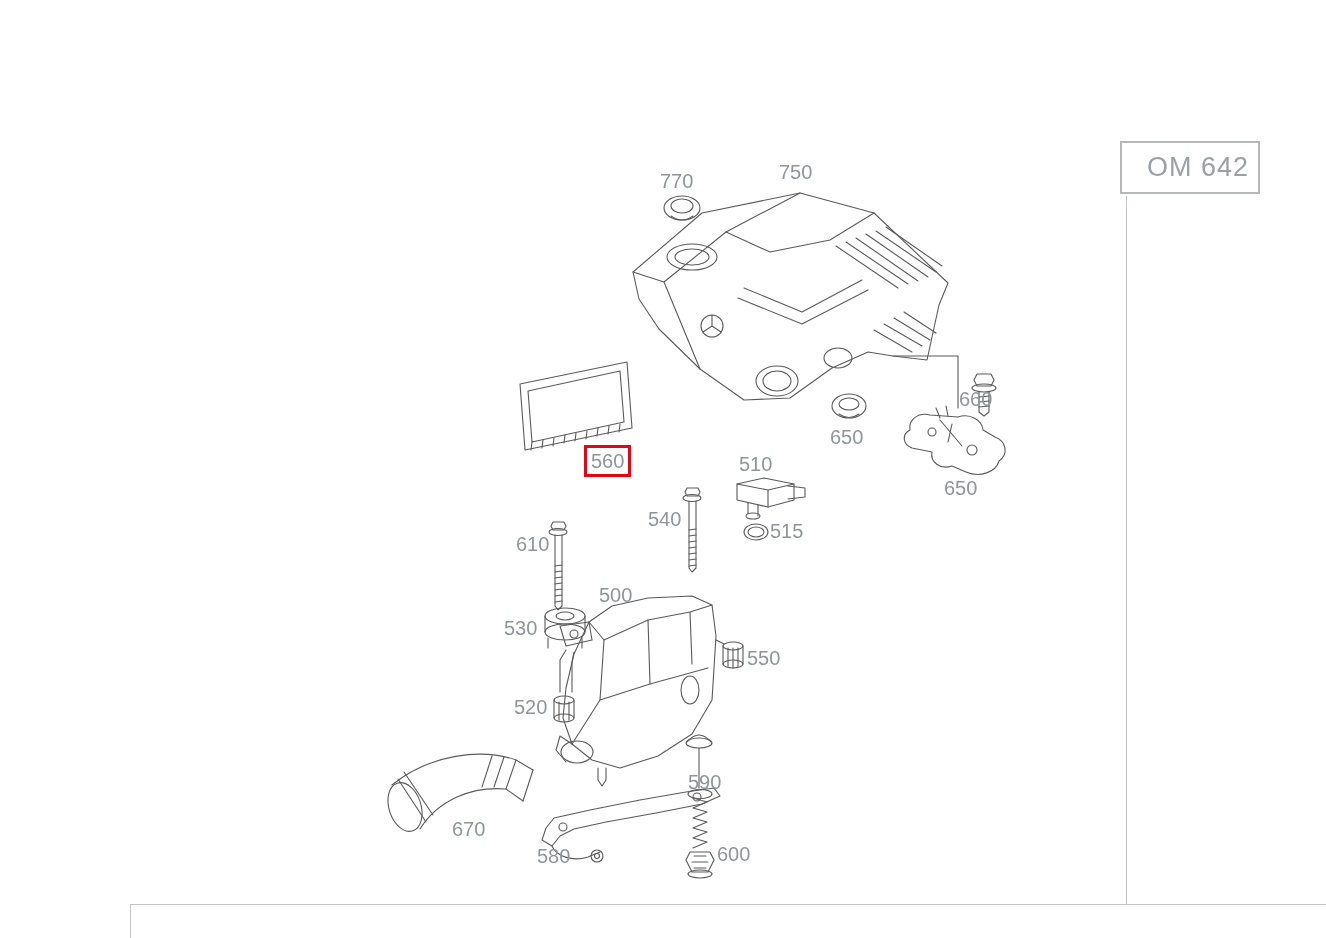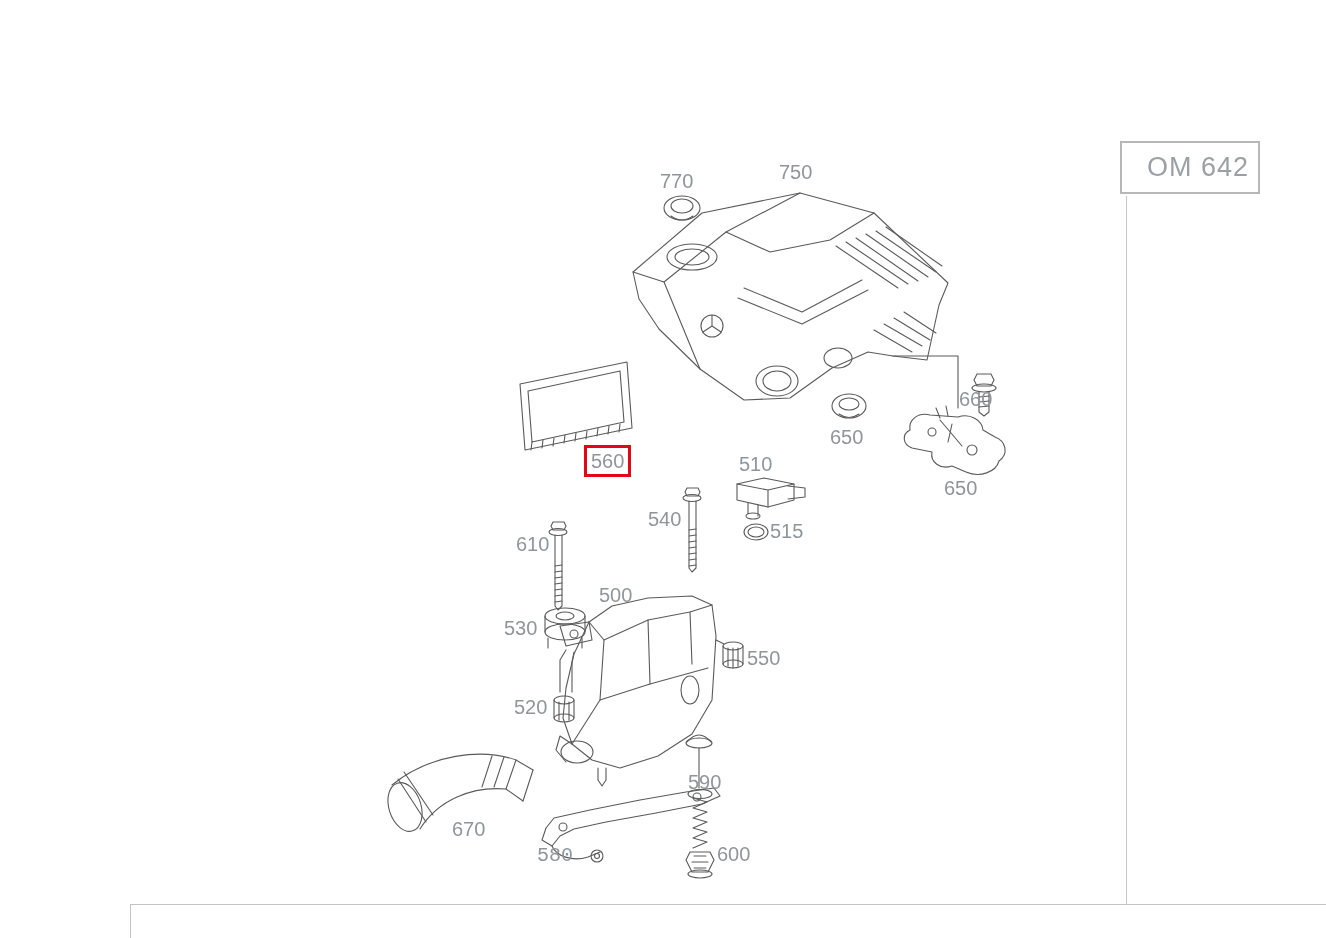--- a/index.html
+++ b/index.html
@@ -252,17 +252,17 @@
       <span class="part-label" style="left: 739px; top: 451px;">510</span>
       <span class="part-label" style="left: 770px; top: 518px;">515</span>
       <span class="part-label" style="left: 648px; top: 506px;">540</span>
       <span class="part-label" style="left: 516px; top: 531px;">610</span>
       <span class="part-label" style="left: 599px; top: 582px;">500</span>
       <span class="part-label" style="left: 504px; top: 615px;">530</span>
       <span class="part-label" style="left: 747px; top: 645px;">550</span>
       <span class="part-label" style="left: 514px; top: 694px;">520</span>
       <span class="part-label" style="left: 688px; top: 733px; margin-top: 36px;">590</span>
       <span class="part-label" style="left: 452px; top: 816px;">670</span>
-      <span class="part-label" style="left: 537px; top: 843px; font-family: Liberation Mono, monospace;">580</span>
+      <span class="part-label" style="left: 537px; top: 843px;">580</span>
       <span class="part-label" style="left: 717px; top: 841px;">600</span>
     </div>
 
 </div>
 
 </body></html>

